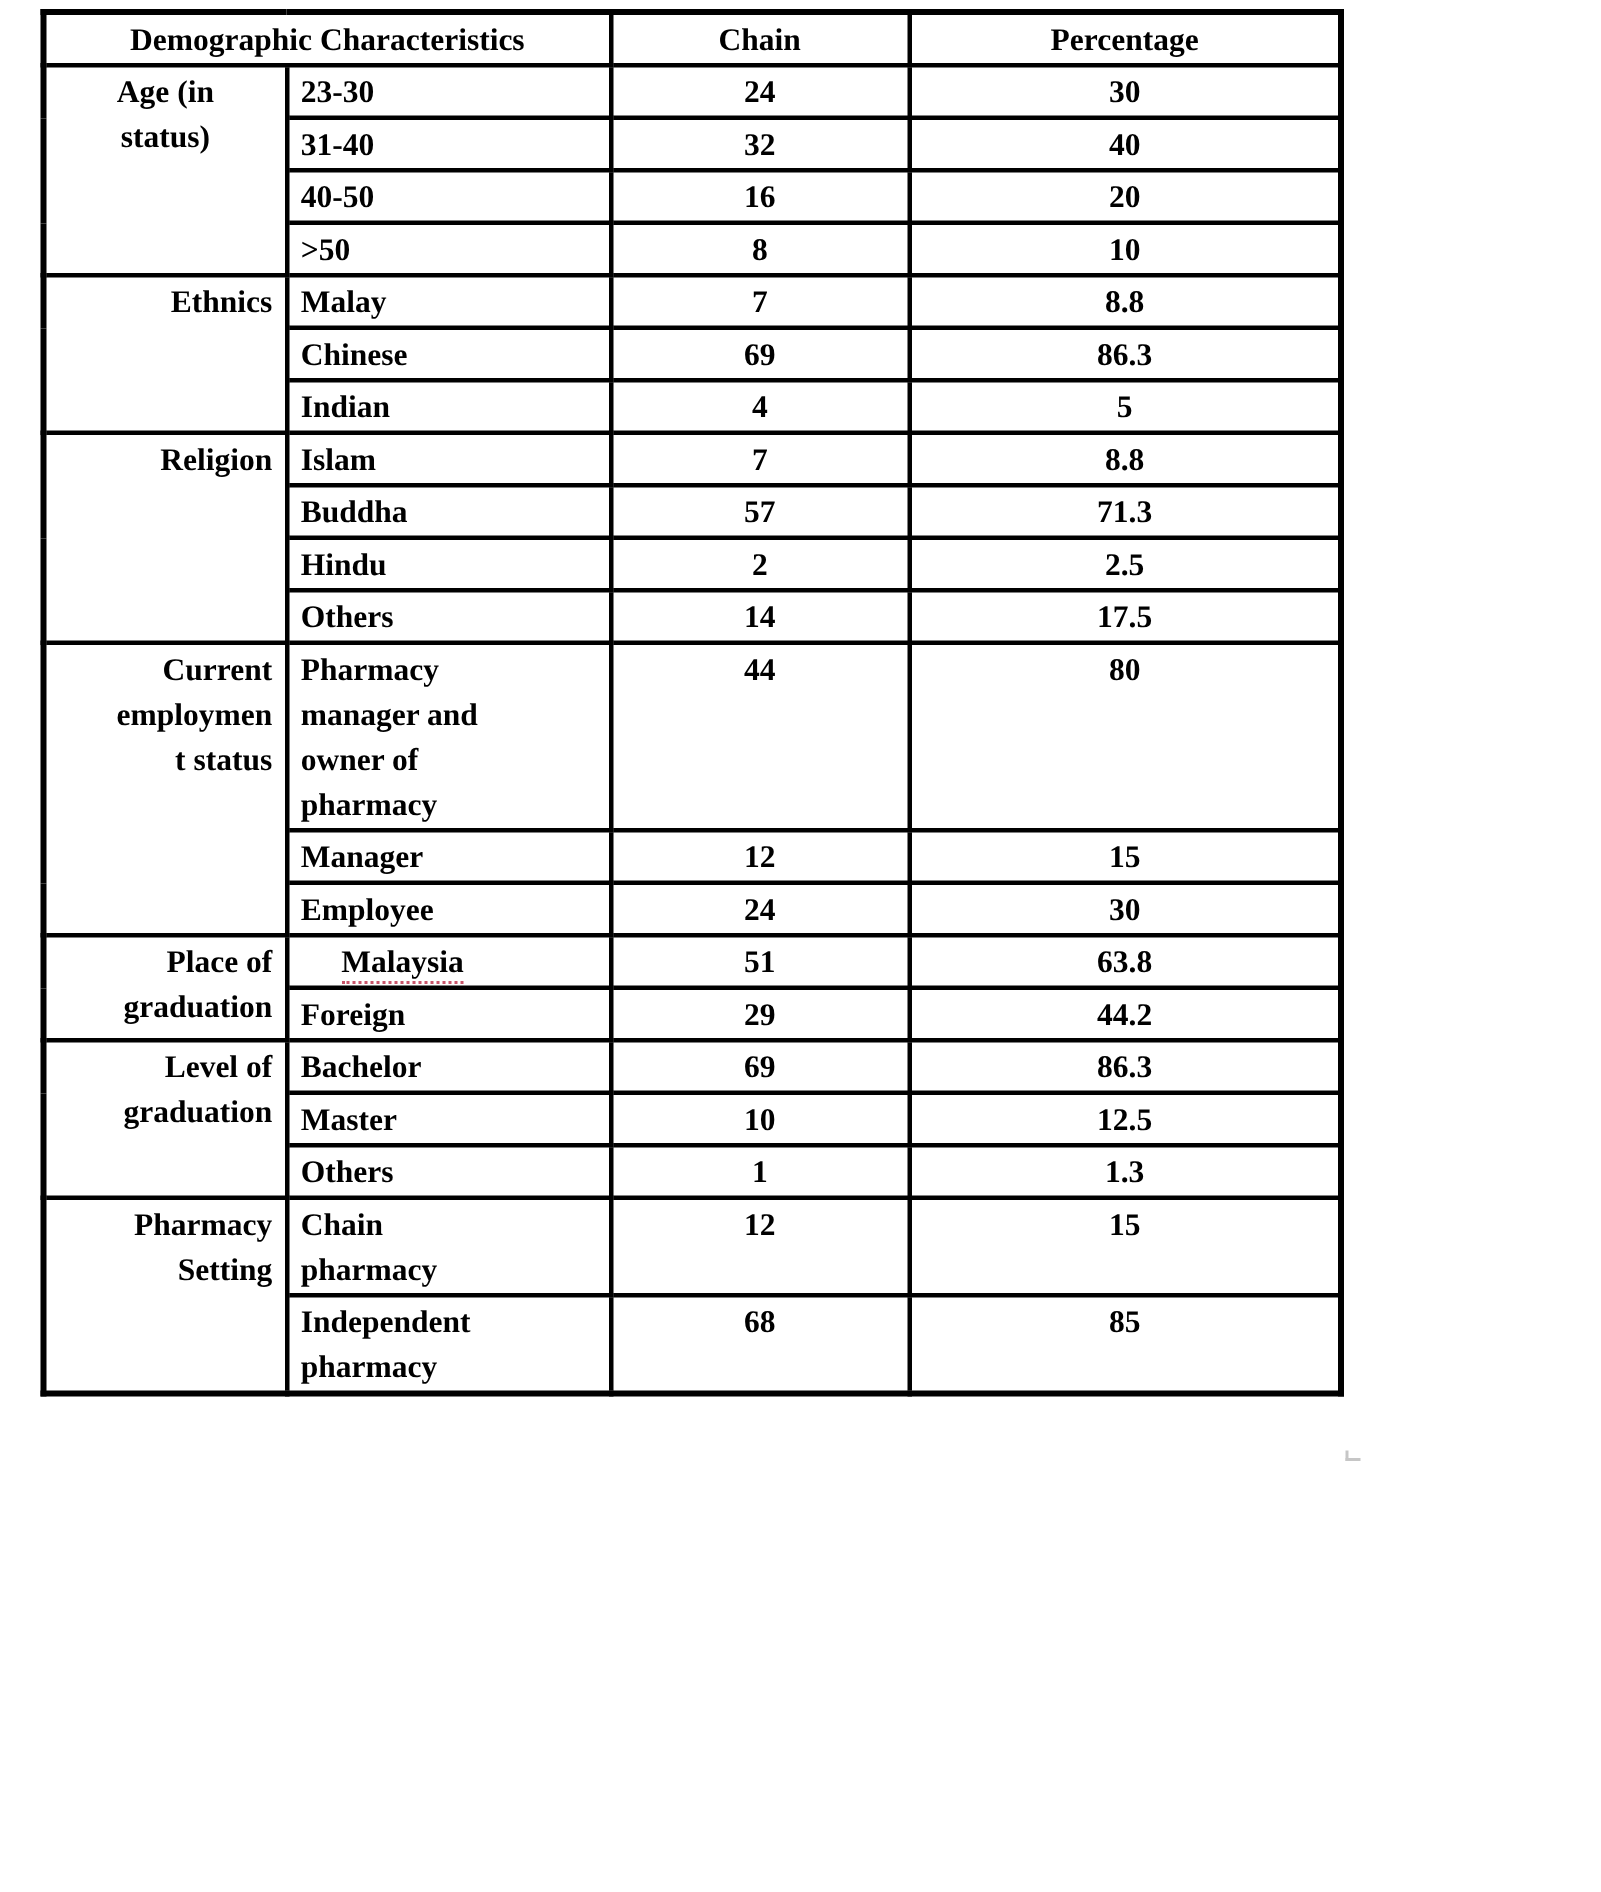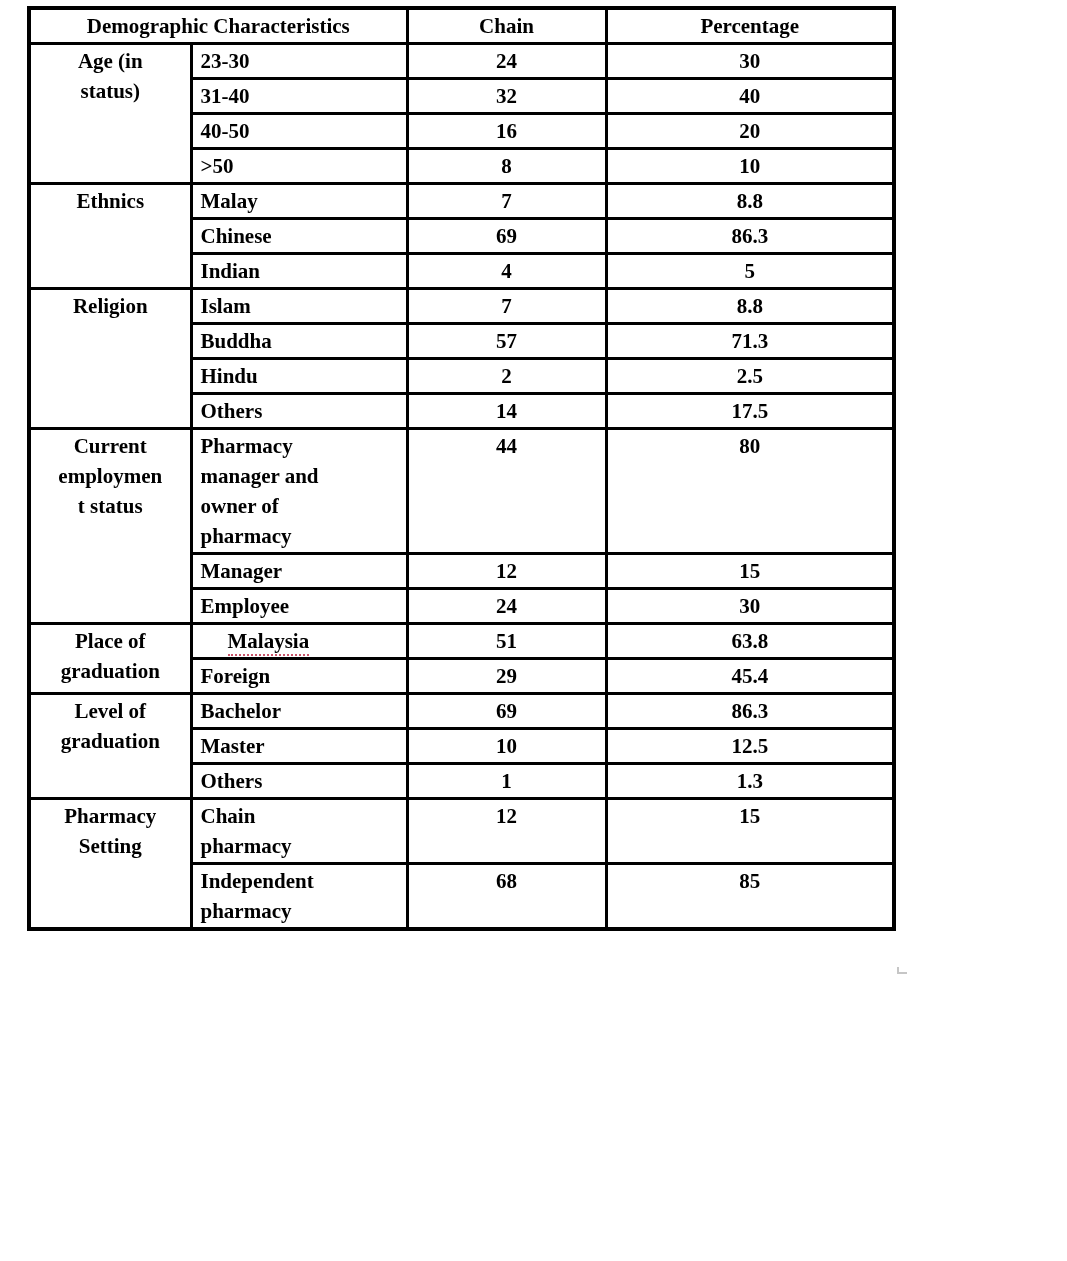--- a/index.html
+++ b/index.html
@@ -49,21 +49,21 @@
     overflow: hidden;
   }
   th {
     text-align: center;
     vertical-align: middle;
     height: 30px;
     padding: 1px 4px;
   }
   td.cat {
     white-space: pre-line;
-    text-align: center;
+    text-align: right;
   }
   td.cat.center {
     text-align: center;
   }
   td.sub {
     white-space: pre-line;
     text-align: left;
   }
   td.num, td.pct {
     text-align: center;
@@ -193,21 +193,21 @@
       <tr>
         <td class="cat" rowspan="2">Place of
 graduation</td>
         <td class="sub"><span class="squiggle">Malaysia</span></td>
         <td class="num">51</td>
         <td class="pct">63.8</td>
       </tr>
       <tr>
         <td class="sub">Foreign</td>
         <td class="num">29</td>
-        <td class="pct">45.4</td>
+        <td class="pct">44.2</td>
       </tr>
 
       <tr>
         <td class="cat" rowspan="3">Level of
 graduation</td>
         <td class="sub">Bachelor</td>
         <td class="num">69</td>
         <td class="pct">86.3</td>
       </tr>
       <tr>

